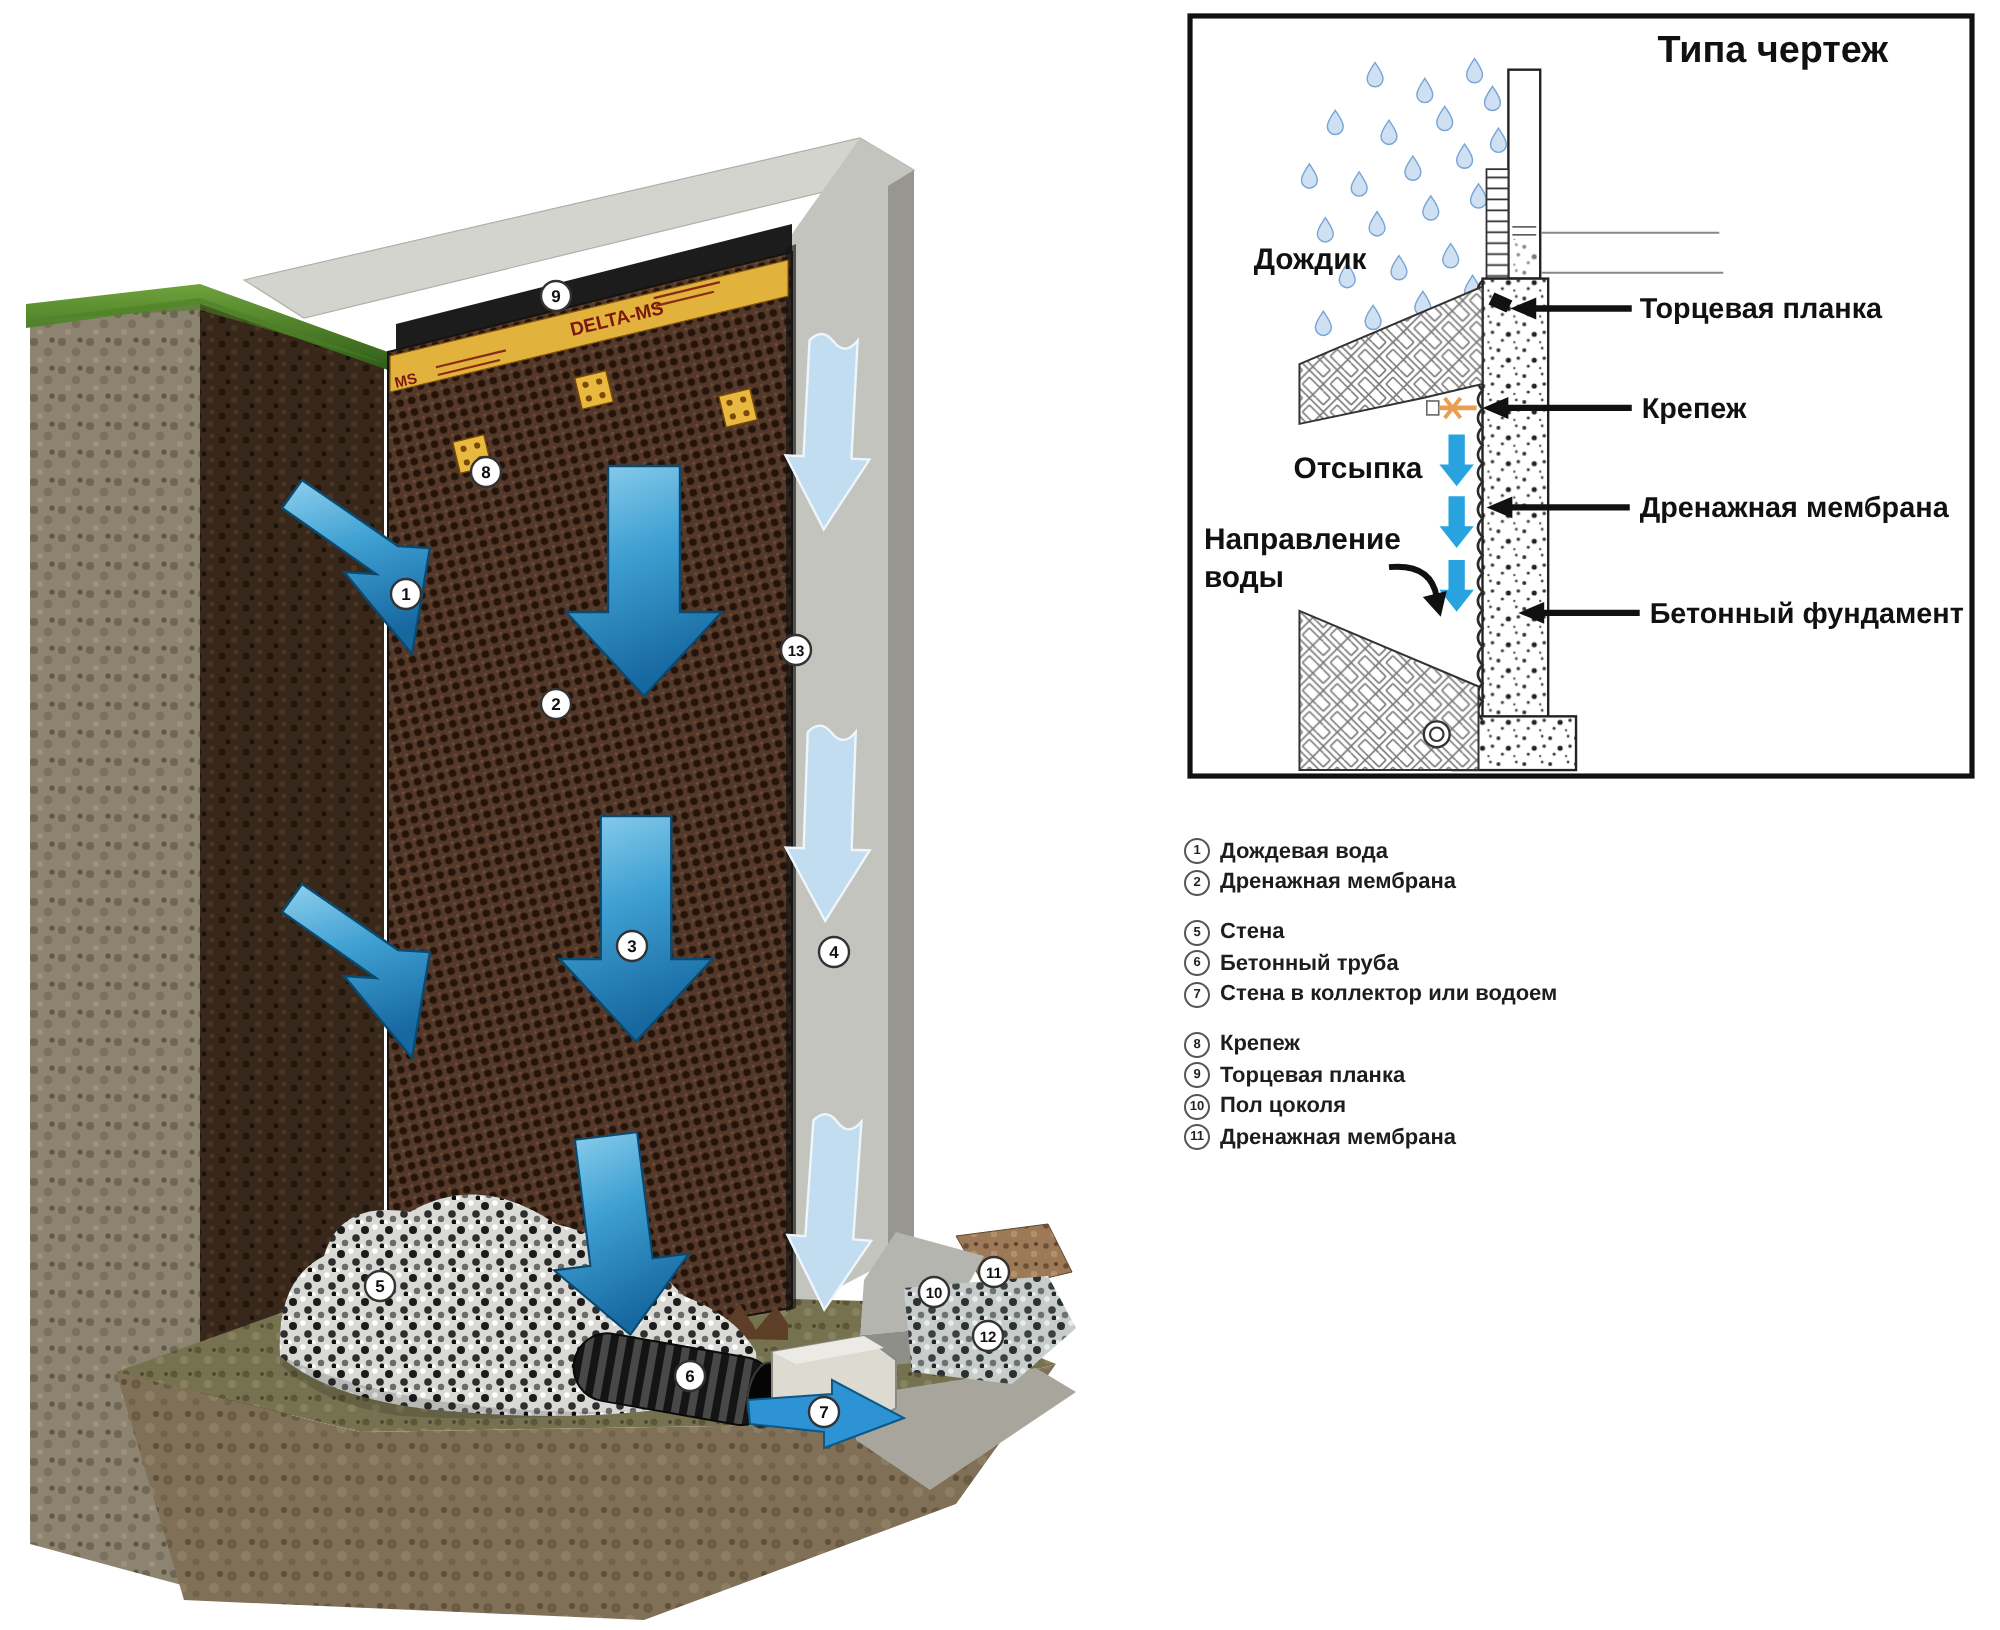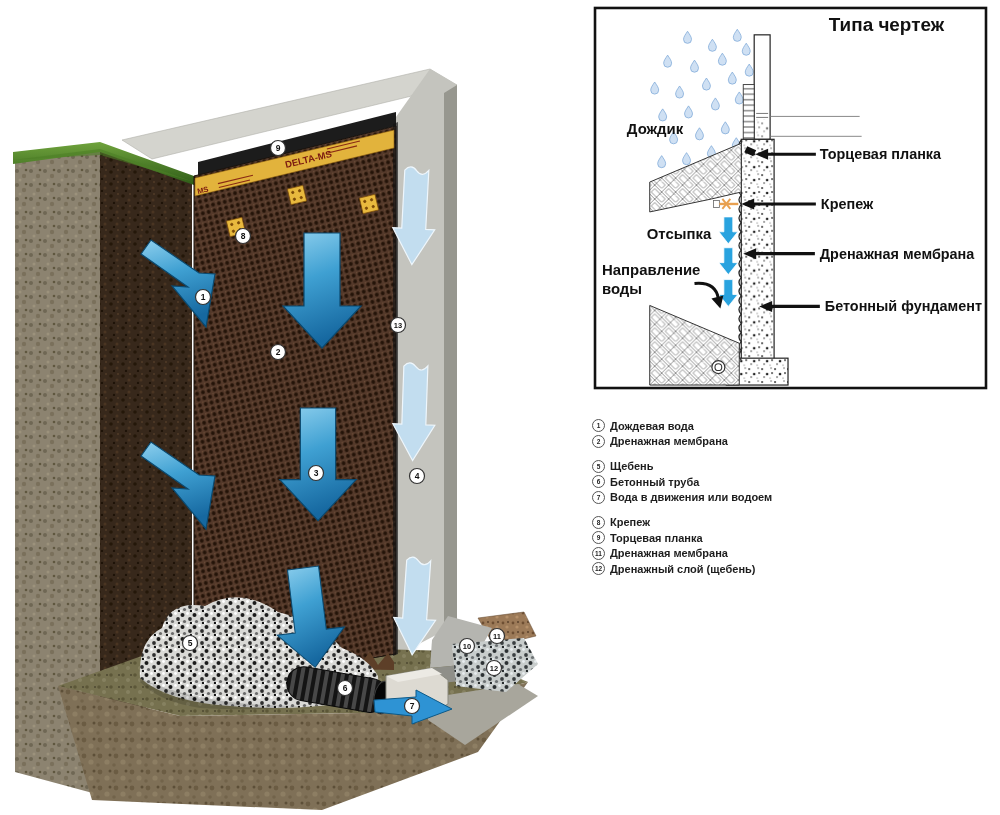--- a/index.html
+++ b/index.html
@@ -389,44 +389,44 @@
           <span class="ltext">Дождевая вода</span>
         </div>
       <div class="lrow">
           <span class="lnum">2</span>
           <span class="ltext">Дренажная мембрана</span>
         </div>
     </div>
     <div class="lgroup">
       <div class="lrow">
           <span class="lnum">5</span>
-          <span class="ltext">Щебень</span>
+          <span class="ltext">Стена</span>
         </div>
       <div class="lrow">
           <span class="lnum">6</span>
           <span class="ltext">Бетонный труба</span>
         </div>
       <div class="lrow">
           <span class="lnum">7</span>
-          <span class="ltext">Вода в движения или водоем</span>
+          <span class="ltext">Стена в коллектор или водоем</span>
         </div>
     </div>
     <div class="lgroup">
       <div class="lrow">
           <span class="lnum">8</span>
           <span class="ltext">Крепеж</span>
         </div>
       <div class="lrow">
           <span class="lnum">9</span>
           <span class="ltext">Торцевая планка</span>
         </div>
       <div class="lrow">
+          <span class="lnum">10</span>
+          <span class="ltext">Пол цоколя</span>
+        </div>
+      <div class="lrow">
           <span class="lnum">11</span>
           <span class="ltext">Дренажная мембрана</span>
         </div>
-      <div class="lrow">
-          <span class="lnum">12</span>
-          <span class="ltext">Дренажный слой (щебень)</span>
-        </div>
     </div>
   </div>
 
 </div>
 
 </body></html>

